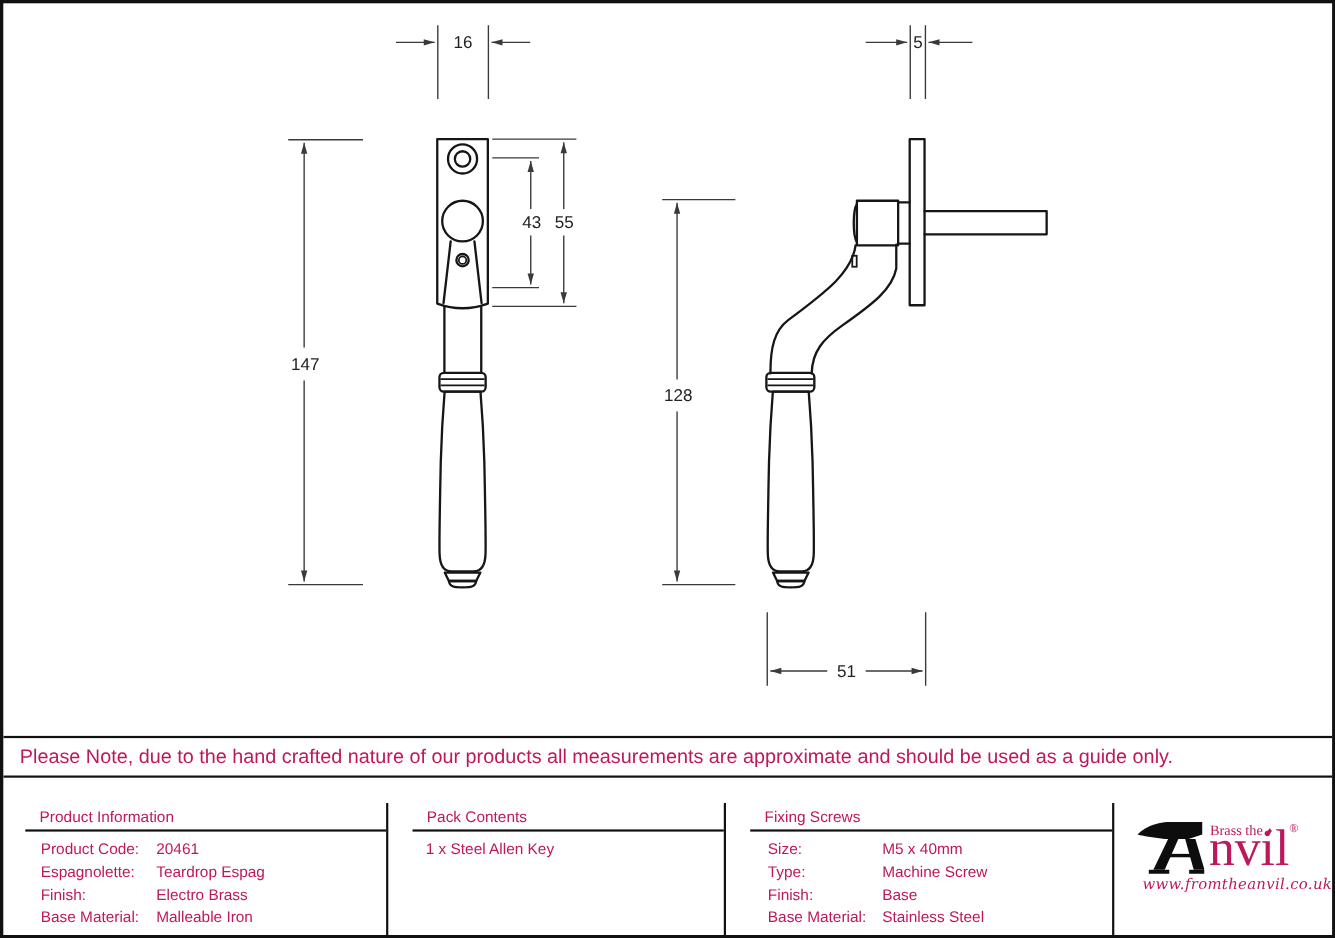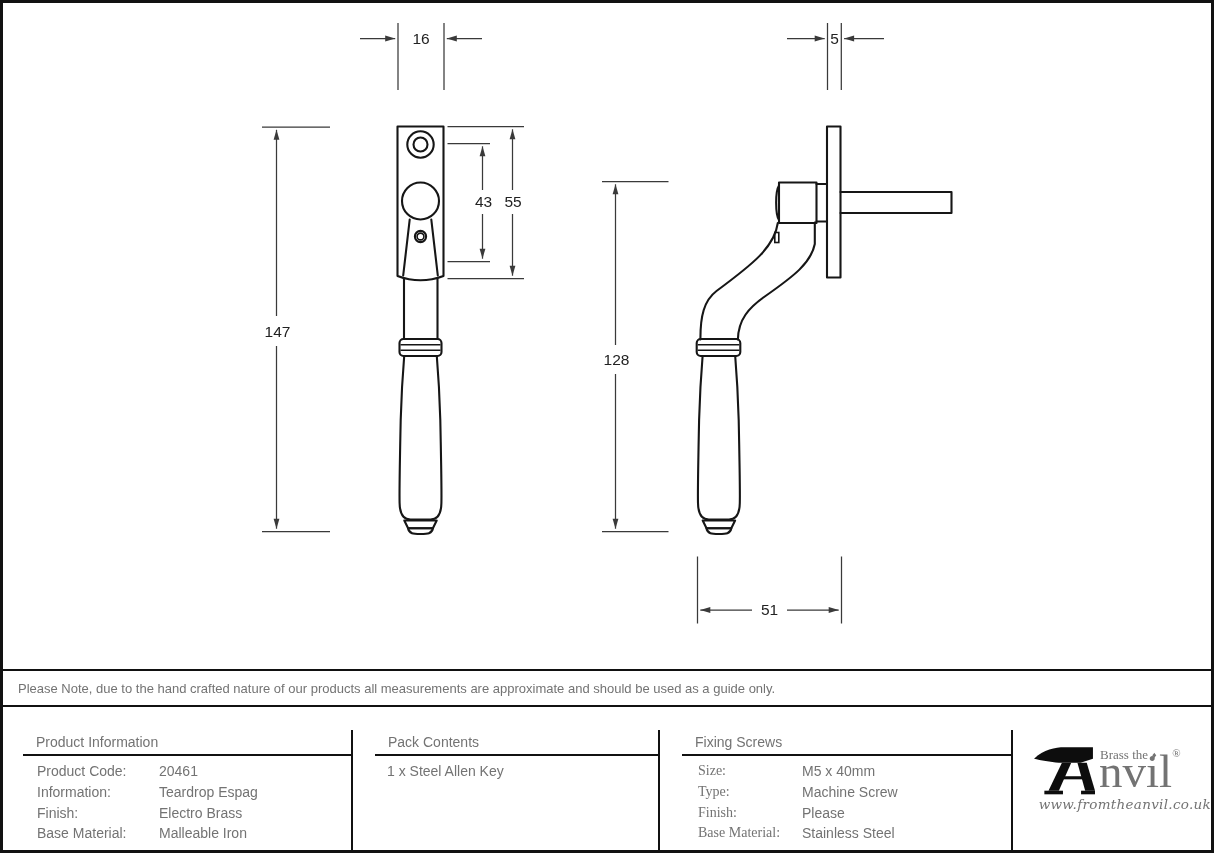--- a/index.html
+++ b/index.html
@@ -1,45 +1,45 @@
 <!DOCTYPE html>
 <html><head>
 <meta charset="utf-8">
 <style>
   html,body{margin:0;padding:0;background:#e8e8e8;}
   .frame{
     position:relative;width:1214px;height:853px;background:#fff;
     border:3px solid #111;box-sizing:border-box;overflow:hidden;
-    font-family:"Liberation Sans","DejaVu Sans",sans-serif;color:#737373;
+    font-family:"Liberation Sans","DejaVu Sans",sans-serif;color:#be185d;
   }
   .drawing-svg{position:absolute;left:0;top:0;}
   .part{fill:none;stroke:#161616;stroke-width:2.1;stroke-linejoin:round;stroke-linecap:round;}
   .part-thin{fill:none;stroke:#161616;stroke-width:1.6;}
   .dim{fill:none;stroke:#3a3a3a;stroke-width:1.25;}
   .dim-text{font-family:"Liberation Sans","DejaVu Sans",sans-serif;font-size:15.5px;fill:#222;text-anchor:middle;}
   
   .note-row{
     position:absolute;left:0;right:0;top:666px;height:38px;box-sizing:border-box;
     border-top:2.5px solid #111;border-bottom:2px solid #111;
-    display:flex;align-items:center;padding-left:15px;font-size:13px;
+    display:flex;align-items:center;padding-left:15px;font-size:18px;
   }
   
   .tcol{position:absolute;top:727px;height:143px;box-sizing:border-box;border-right:2px solid #111;padding-left:20px;}
   .col1{left:0;width:350px;}
   .col2{left:352px;width:305px;}
   .col3{left:659px;width:351px;}
   .logo-cell{position:absolute;top:704px;height:143px;left:1012px;right:0;}
   .cell-header{height:24px;border-bottom:2px solid #111;display:flex;align-items:center;
     padding-left:13px;font-size:14px;}
   .cell-body{padding-top:5px;font-size:14px;}
   .info-row{display:flex;align-items:center;height:20.7px;}
-  .col1 .info-row{padding-left:14px;gap:17px;}
+  .col1 .info-row{padding-left:14px;}
   .col3 .info-row{padding-left:16px;}
   .col1 .lbl{width:105px;flex:none;}
-  .col3 .lbl{width:104px;flex:none;font-family:Liberation Serif, serif;}
+  .col3 .lbl{width:104px;flex:none;}
   .pack-item{height:20.7px;display:flex;align-items:center;padding-left:12px;}
   
   .logo-cell{font-family:"Liberation Serif","DejaVu Serif",serif;}
   .anvil-svg{position:absolute;left:18px;top:36px;}
   .from-the{position:absolute;left:85px;top:40px;font-size:13px;white-space:nowrap;}
   .diamond{font-size:9px;vertical-align:1px;padding-left:4px;}
   .nvil{position:absolute;left:84px;top:41px;font-size:47px;line-height:1;white-space:nowrap;}
   .reg{font-size:11px;vertical-align:30px;letter-spacing:0;}
   .logo-url{position:absolute;left:0;right:0;top:89px;text-align:right;
     font-style:italic;font-size:13.5px;font-family:"DejaVu Serif","Liberation Serif",serif;letter-spacing:0.3px;}
@@ -140,21 +140,21 @@
   </div>
 
   <div class="tcol col1">
     <div class="cell-header">Product Information</div>
     <div class="cell-body">
       <div class="info-row">
         <span class="lbl">Product Code:</span>
         <span class="val">20461</span>
       </div>
       <div class="info-row">
-        <span class="lbl">Information:</span>
+        <span class="lbl">Espagnolette:</span>
         <span class="val">Teardrop Espag</span>
       </div>
       <div class="info-row">
         <span class="lbl">Finish:</span>
         <span class="val">Electro Brass</span>
       </div>
       <div class="info-row">
         <span class="lbl">Base Material:</span>
         <span class="val">Malleable Iron</span>
       </div>
@@ -174,21 +174,21 @@
       <div class="info-row">
         <span class="lbl">Size:</span>
         <span class="val">M5 x 40mm</span>
       </div>
       <div class="info-row">
         <span class="lbl">Type:</span>
         <span class="val">Machine Screw</span>
       </div>
       <div class="info-row">
         <span class="lbl">Finish:</span>
-        <span class="val">Please</span>
+        <span class="val">Base</span>
       </div>
       <div class="info-row">
         <span class="lbl">Base Material:</span>
         <span class="val">Stainless Steel</span>
       </div>
     </div>
   </div>
 
   <div class="logo-cell">
     <svg class="anvil-svg" width="62" height="52" viewBox="0 0 120 100">

